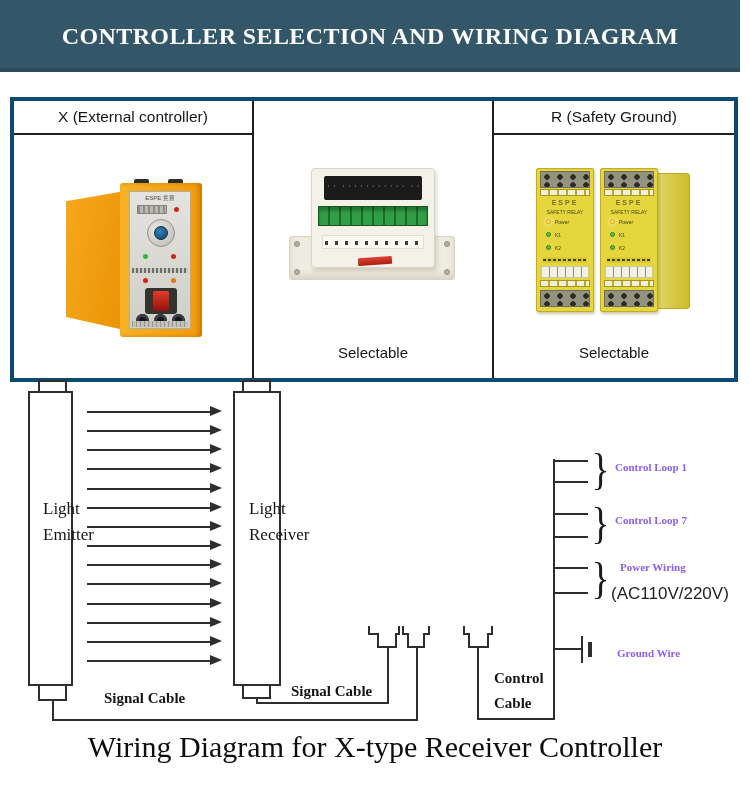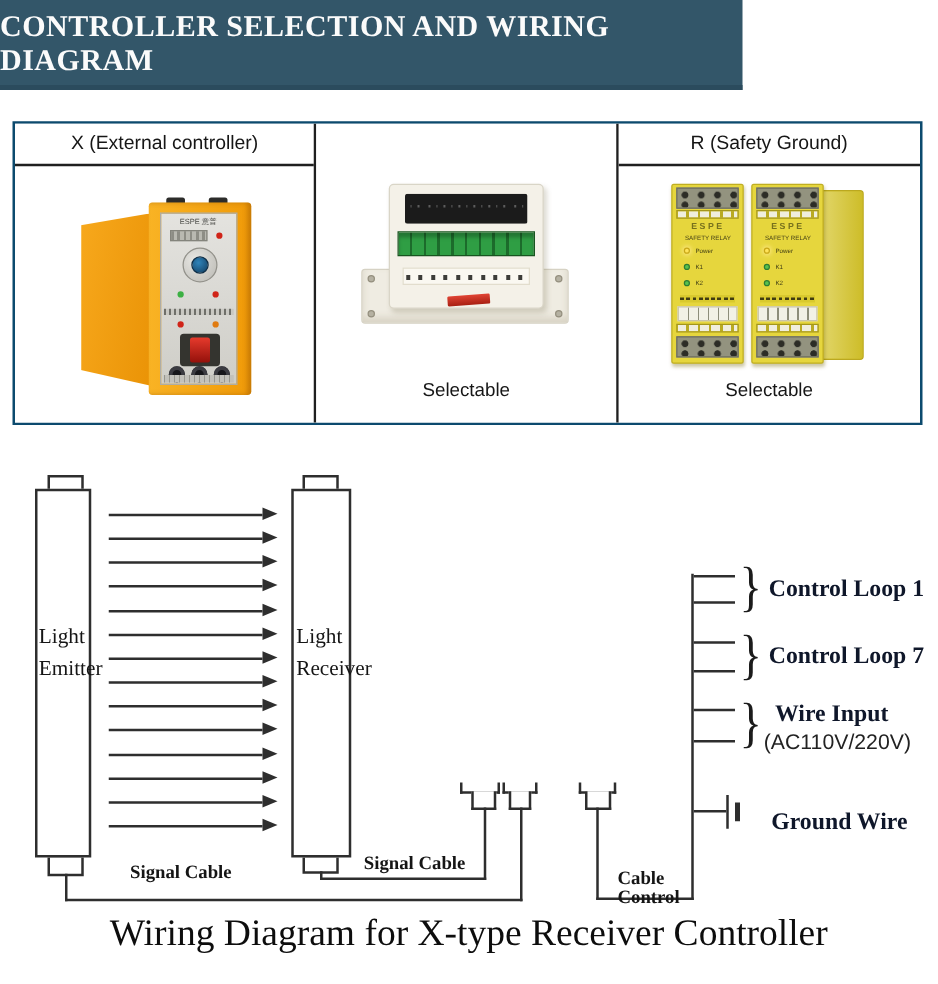--- a/index.html
+++ b/index.html
@@ -1,28 +1,28 @@
 <!DOCTYPE html>
 <html><head>
 <meta charset="utf-8">
 <style>
   * { margin:0; padding:0; box-sizing:border-box; }
   html,body { width:750px; height:787px; background:#ffffff; font-family:"Liberation Serif", serif; }
   #stage { position:relative; width:750px; height:787px; background:#fff; overflow:hidden; }
 
   
-  .banner { position:absolute; left:0; top:0; width:594px; height:72px;
+  .banner { position:absolute; left:0; top:0; width:740px; height:72px;
             background:#335669; border-bottom:4px solid #2b4b5d;
             display:flex; align-items:center; justify-content:center; }
   .banner-title { color:#fbfbfb; font-size:24px; font-weight:700; letter-spacing:.4px;
                   font-family:"Liberation Serif", serif; padding-top:4px; }
 
   
-  .sel-table { position:absolute; left:10px; top:97px; width:728px; height:243px;
-               border:2px solid #0c4a6e; display:grid; grid-template-columns:1fr 1fr 1fr; }
+  .sel-table { position:absolute; left:10px; top:97px; width:728px; height:285px;
+               border:4px solid #0c4a6e; display:grid; grid-template-columns:1fr 1fr 1fr; }
   .sel-col { display:flex; flex-direction:column; border-right:2px solid #1f1f1f; background:#fff; }
   .sel-col:last-child { border-right:none; }
   .sel-head { height:34px; border-bottom:2px solid #1f1f1f; display:flex; align-items:center; justify-content:center;
               font-family:"Liberation Sans", sans-serif; font-size:15.5px; color:#161616; }
   .sel-body { flex:1; display:flex; flex-direction:column; align-items:center; justify-content:center; }
   .sel-caption { height:34px; display:flex; align-items:flex-start; justify-content:center;
                  font-family:"Liberation Sans", sans-serif; font-size:15px; color:#161616; }
 
   
   .x-prod { position:relative; width:150px; height:162px; margin-top:4px; }
@@ -107,22 +107,22 @@
   .w { position:absolute; background:#2e2e2e; }
   .beam { position:absolute; left:87px; width:123px; height:2px; background:#2e2e2e; }
   .beam::after { content:""; position:absolute; right:-12px; top:-5px; width:0; height:0;
                  border-left:12px solid #2e2e2e; border-top:5px solid transparent; border-bottom:5px solid transparent; }
   .ctrl-box { position:absolute; left:362px; top:442px; width:139px; height:184px; border:2px solid #2e2e2e;
               background:#fff; display:flex; align-items:center; justify-content:center; }
   .ctrl-label { font-size:18px; color:#111; }
   .tab-outer { position:absolute; height:9px; border:2px solid #2e2e2e; border-top:none; background:#fff; top:626px; }
   .tab-inner { position:absolute; height:15px; border:2px solid #2e2e2e; border-top:none; background:#fff; top:633px; }
   .dg-label { position:absolute; font-size:15px; font-weight:700; color:#151515; white-space:nowrap; }
-  .dg-label-lg { position:absolute; font-size:19px; font-weight:700; color:#0f172a; white-space:nowrap; }
-  .bar-label { position:absolute; font-size:17px; color:#151515; line-height:26px; }
+  .dg-label-lg { position:absolute; font-size:11px; font-weight:700; color:#8b5cf6; white-space:nowrap; }
+  .bar-label { position:absolute; font-size:17px; color:#151515; line-height:26px;padding-left:12px; }
   .brace { position:absolute; font-size:44px; line-height:1; color:#1b1b1b; font-weight:400;
            transform:scaleX(.85); }
   .ac-label { position:absolute; font-family:"Liberation Sans", sans-serif; font-size:17px; color:#222; white-space:nowrap; }
   .footer-title { position:absolute; left:0; top:730px; width:750px; text-align:center;
                   font-size:30px; color:#0d0d0d; }
 </style>
 </head>
 <body>
 
 <div id="stage">
@@ -306,23 +306,23 @@
     <div class="w" style="left:555px; top:648px; width:26px; height:2px;"></div>
     <div class="w" style="left:581px; top:636px; width:2px; height:27px;"></div>
     <div class="w" style="left:588px; top:642px; width:4px; height:15px;"></div>
 
     <div class="brace" style="left:590px; top:448px;">}</div>
     <div class="brace" style="left:590px; top:502px;">}</div>
     <div class="brace" style="left:590px; top:557px;">}</div>
 
     <div class="dg-label-lg" style="left:615px; top:461px;">Control Loop 1</div>
     <div class="dg-label-lg" style="left:615px; top:514px;">Control Loop 7</div>
-    <div class="dg-label-lg" style="left:620px; top:561px;">Wire Input</div>
+    <div class="dg-label-lg" style="left:620px; top:561px;">Power Wiring</div>
     <div class="ac-label" style="left:611px; top:584px;">(AC110V/220V)</div>
     <div class="dg-label-lg" style="left:617px; top:647px;">Ground Wire</div>
     <div class="dg-label" style="left:104px; top:690px;">Signal Cable</div>
     <div class="dg-label" style="left:291px; top:683px;">Signal Cable</div>
-    <div class="dg-label" style="left:494px; top:710px;">Control</div>
+    <div class="dg-label" style="left:494px; top:670px;">Control</div>
     <div class="dg-label" style="left:494px; top:695px;">Cable</div>
 
     <div class="footer-title">Wiring Diagram for X-type Receiver Controller</div>
   </div>
 </div>
 
 </body></html>

